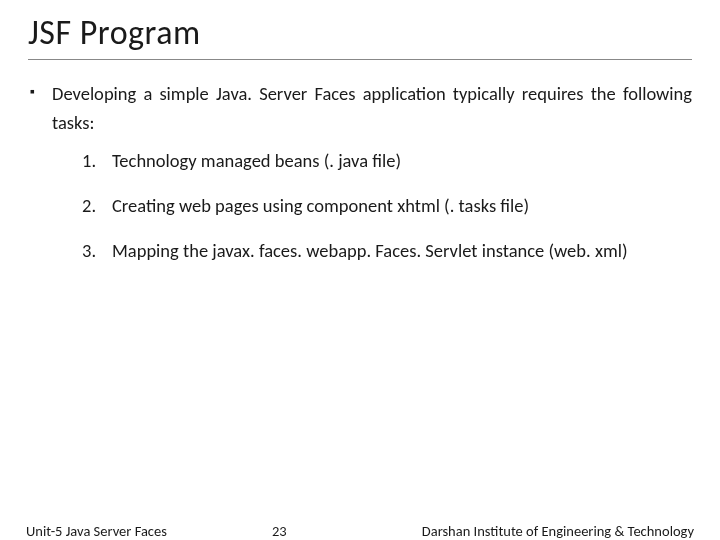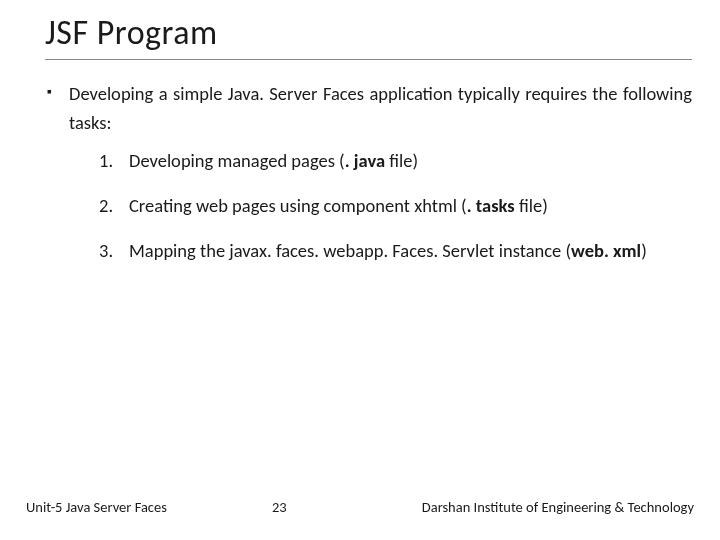--- a/index.html
+++ b/index.html
@@ -1,45 +1,45 @@
 <!DOCTYPE html>
 <html><head>
 <meta charset="utf-8">
 <style>
   * { margin: 0; padding: 0; box-sizing: border-box; }
   html, body { width: 720px; height: 540px; font-family: Calibri, "Segoe UI", Arial, sans-serif; background: #fff; color: #1a1a1a; }
-  .slide { width: 720px; height: 540px; position: relative; padding: 12px 28px 0 45px; }
+  .slide { width: 720px; height: 540px; position: relative; padding: 12px 28px 0 28px; }
   .title { font-size: 34px; font-weight: 400; letter-spacing: 0.5px; padding-bottom: 6px; border-bottom: 1px solid #888; margin-bottom: 20px; }
   .content { font-size: 18.5px; line-height: 1.55; }
   .bullet-list { list-style: none; padding-left: 2px; }
   .bullet-item { position: relative; padding-left: 22px; margin-bottom: 22px; text-align: justify; }
   .bullet-item::before { content: "\25AA"; position: absolute; left: 0; top: 1px; font-size: 14px; color: #1a1a1a; }
   .num-list { list-style: none; padding-left: 30px; margin-top: 10px; }
   .num-item { position: relative; padding-left: 30px; margin-bottom: 16px; text-align: left; }
   .num-item .num { position: absolute; left: 0; top: 0; }
-  .footer { position: absolute; bottom: 24px; left: 0; width: 720px; padding: 0 26px; display: flex; justify-content: space-between; align-items: center; font-size: 14.5px; }
+  .footer { position: absolute; bottom: 0; left: 0; width: 720px; padding: 0 26px; display: flex; justify-content: space-between; align-items: center; font-size: 14.5px; }
   .footer .left { text-align: left; }
   .footer .center { flex: 0 0 auto; text-align: center; }
   .footer .right { text-align: center; margin-left: 30px; }
-  b { font-weight: 700; }
+  b { font-weight: 400; }
 </style>
 </head>
 <body>
 
 <div class="slide">
   <h1 class="title">JSF Program</h1>
 
   <div class="content">
     <ul class="bullet-list">
       <li class="bullet-item">
         <span>Developing a simple Java. Server Faces application typically requires the following tasks:</span>
         <ol class="num-list">
           <li class="num-item">
             <span class="num">1.</span>
-            <span>Developing managed pages (</span><b>. java</b><span> file)</span>
+            <span>Technology managed beans (</span><b>. java</b><span> file)</span>
           </li>
           <li class="num-item">
             <span class="num">2.</span>
             <span>Creating web pages using component xhtml (</span><b>. tasks</b><span> file)</span>
           </li>
           <li class="num-item">
             <span class="num">3.</span>
             <span>Mapping the javax. faces. webapp. Faces. Servlet instance (</span><b>web. xml</b><span>)</span>
           </li>
         </ol>

